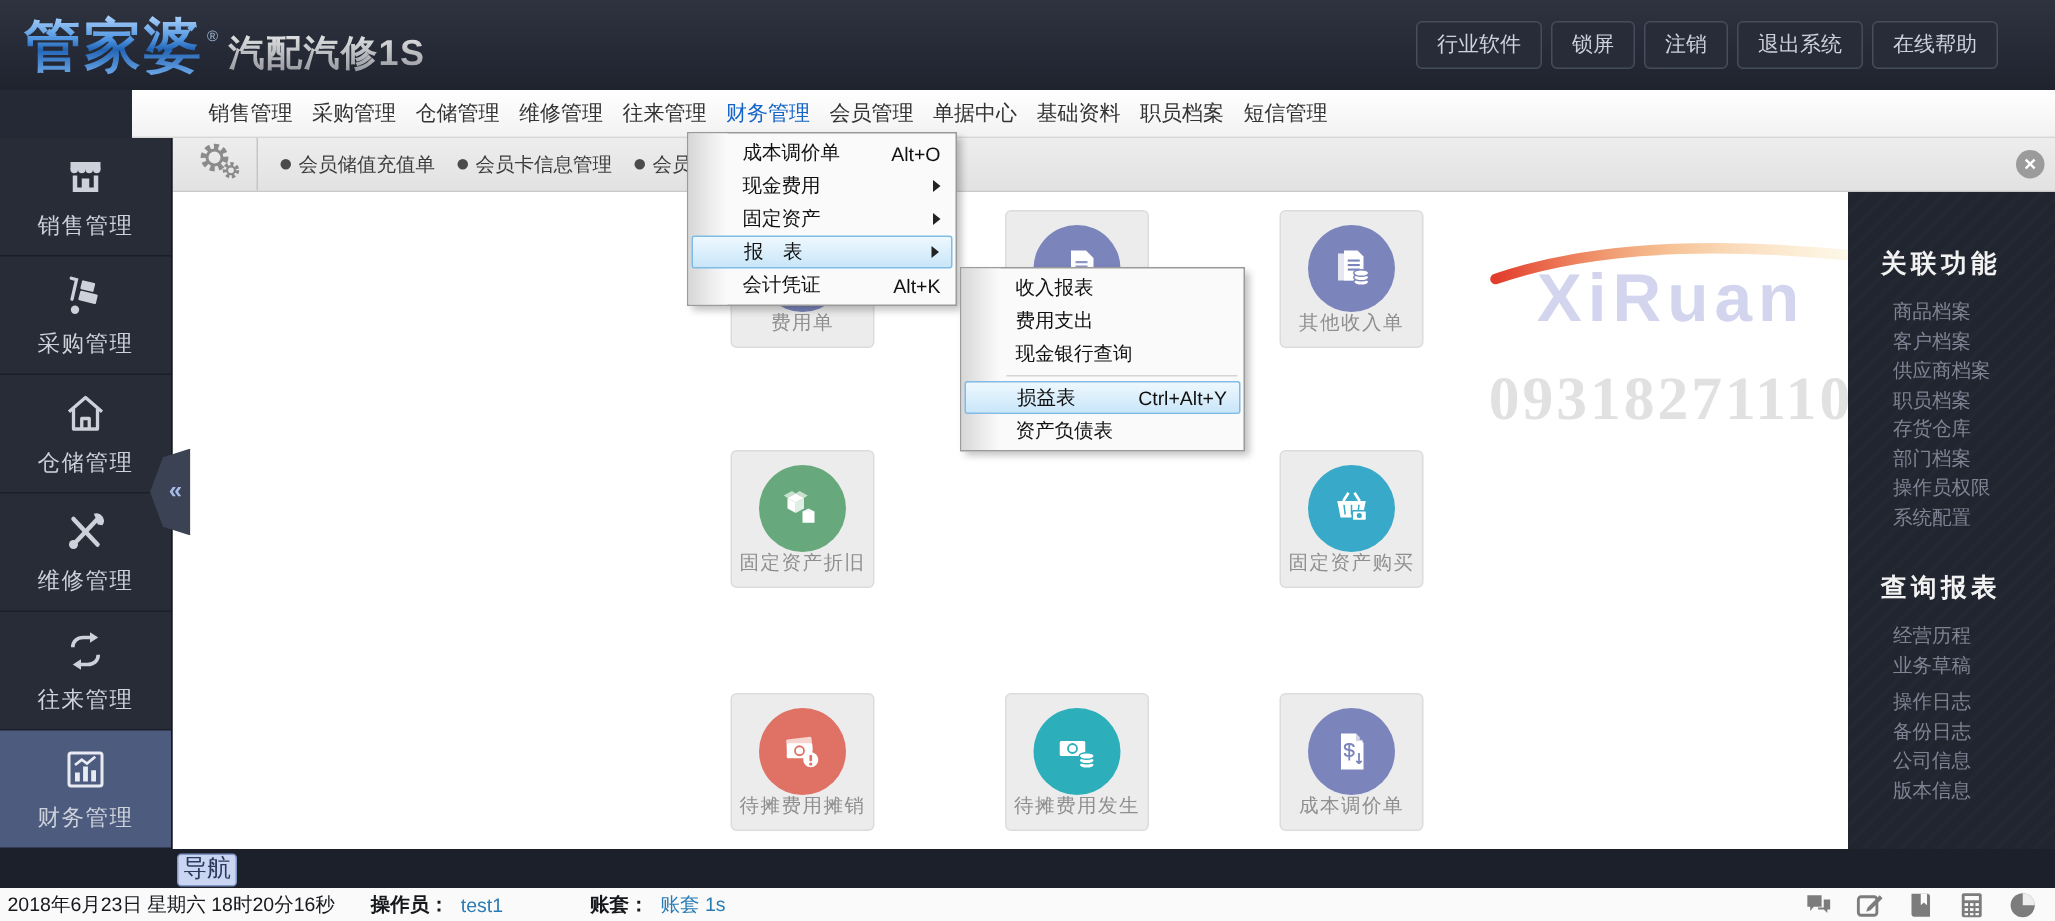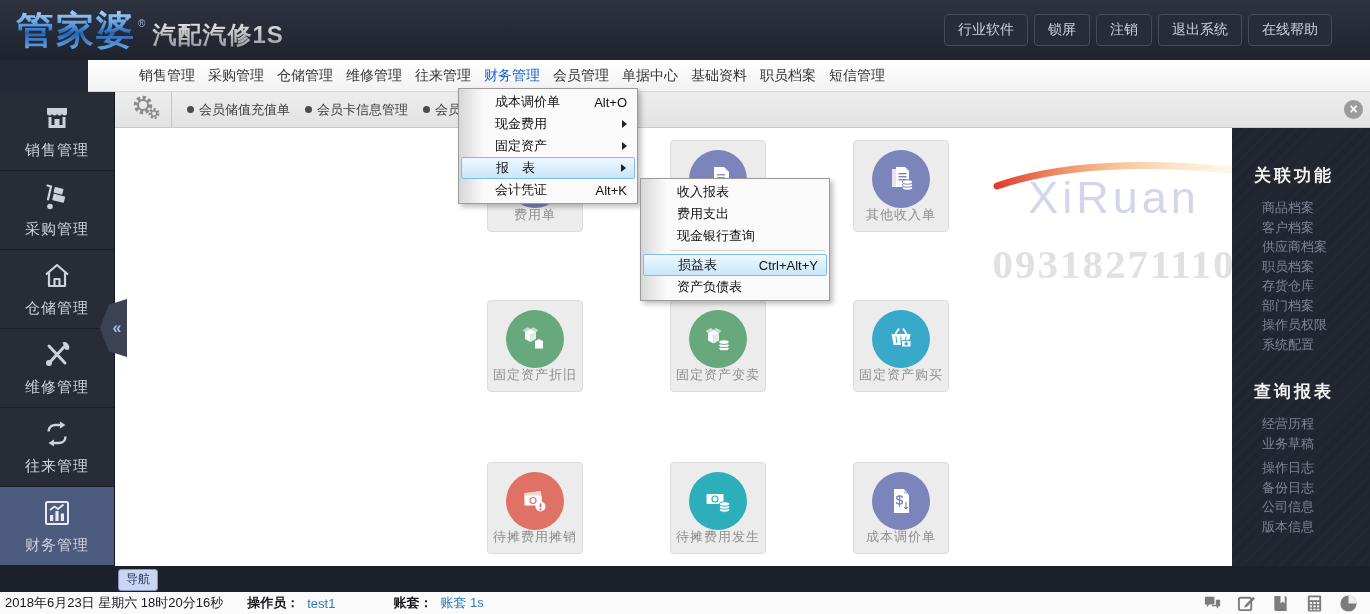--- a/index.html
+++ b/index.html
@@ -36,33 +36,33 @@
 .sb-icon{width:30px;height:30px}
 .sb-item.active{background:#4d5b7e}
 .collapse-tab{position:absolute;left:100px;top:299px;width:27px;height:58px;background:#3b4254;clip-path:polygon(100% 0,100% 100%,32% 90%,0 50%,32% 10%);z-index:6;display:flex;align-items:center;justify-content:center;color:#a6bce8;font-size:16px;font-weight:bold;cursor:pointer;padding-left:7px}
 
 
 .main{position:absolute;left:116px;top:128px;width:1116px;height:438px;background:#fff;overflow:hidden}
 .tile{position:absolute;width:96px;height:92px;background:#ececec;border:1px solid #dcdcdc;border-radius:4px;cursor:pointer;z-index:2}
 .tile-circle{position:absolute;left:50%;top:9px;transform:translateX(-50%);width:58px;height:58px;border-radius:50%;display:flex;align-items:center;justify-content:center}
 .tile-label{position:absolute;bottom:7px;width:100%;text-align:center;font-size:13px;color:#8f8f8f;letter-spacing:1px}
 .watermark{position:absolute;left:858px;top:26px;width:280px;text-align:center;z-index:1}
-.wm-brand{font-size:45px;font-weight:normal;color:#d3d5ee;letter-spacing:4px;margin-top:-22px}
+.wm-brand{font-size:45px;font-weight:bold;color:#d3d5ee;letter-spacing:4px;margin-top:-22px}
 .wm-phone{font-size:41px;font-weight:bold;color:#e1e1e1;letter-spacing:2px;margin-top:16px;font-family:"Liberation Serif","DejaVu Serif",serif}
 
 
 .right-panel{position:absolute;left:1232px;top:128px;width:138px;height:438px;background:#21252f;padding:36px 0 0 30px;background-image:repeating-linear-gradient(135deg,rgba(255,255,255,.012) 0 3px,transparent 3px 9px)}
 .rp-title{color:#f2f2f2;font-size:17px;font-weight:bold;letter-spacing:3px;margin-bottom:11px;margin-left:-8px}
 .rp-link{display:block;font-size:13px;color:#7f8494;line-height:19.5px;cursor:pointer;text-decoration:none}
 .rp-gap{height:5px}
 .rp-sec2{margin-top:26px}
 
 
 .bottom-strip{position:absolute;left:0;top:566px;width:1370px;height:26px;background:#1b202b}
-.nav-tab{position:absolute;left:118px;top:569px;width:40px;height:22px;background:#c9d5f1;border:1px solid #8296c8;border-radius:3px;font-size:12px;color:#2c3a5e;text-align:center;line-height:19px;cursor:pointer;z-index:3}
+.nav-tab{position:absolute;left:118px;top:569px;width:40px;height:22px;background:#c9d5f1;border:1px solid #8296c8;border-radius:3px;font-size:16px;color:#2c3a5e;text-align:center;line-height:19px;cursor:pointer;z-index:3}
 .statusbar{position:absolute;left:0;top:592px;width:1370px;height:22px;background:#fafafa;display:flex;align-items:center;font-size:13px;color:#16181c;padding-left:5px}
 .sb-date{margin-right:24px}
 .sb-lbl{font-weight:bold}
 .sv{color:#2a7cb4;margin-left:8px}
 .gap58{margin-left:58px}
 .tray{margin-left:auto;display:flex;gap:15px;margin-right:12px;align-items:center}
 .tray .ticon{cursor:pointer;display:flex}
 
 
 .popup{position:absolute;background:#fafafa;border:1px solid #9a9a9a;box-shadow:3px 3px 5px rgba(0,0,0,.25);z-index:100;padding:2px 0}
@@ -302,39 +302,20 @@
             <path d="M5 8v7l5.5 3v-7z"></path>
             <path d="M16 8v7l-5.5 3v-7z" opacity=".8"></path>
         <path d="M5 8L2.5 6.3l5.5-3 2.5 1.7z" opacity=".65"></path>
             <path d="M16 8l2.5-1.7-5.5-3-2.5 1.7z" opacity=".65"></path>
         <path d="M15 17l4-2 4 2-4 2z" opacity=".9"></path>
             <rect x="15" y="17" width="8" height="7.5"></rect>
       </g>
         </svg>
     </div>
     <div class="tile-label">固定资产折旧</div>
-  </div>
-  <div class="tile" style="left:554px;top:172px">
-    <div class="tile-circle" style="background: rgb(103, 168, 124); color: rgb(103, 168, 124);">
-      <svg width="30" height="30" viewBox="0 0 30 30">
-        <g fill="#fff">
-            <path d="M5 9l5.5-3 5.5 3-5.5 3z"></path>
-            <path d="M5 9v7.5l5.5 3v-7.5z"></path>
-            <path d="M16 9v7.5l-5.5 3v-7.5z" opacity=".8"></path>
-        <path d="M5 9L2.5 7l5.5-3 2.5 2z" opacity=".65"></path>
-            <path d="M16 9l2.5-2-5.5-3-2.5 2z" opacity=".65"></path>
-          </g>
-        <g fill="#fff" stroke="currentColor" stroke-width="1">
-            <ellipse cx="21" cy="24.5" rx="5.2" ry="2.3"></ellipse>
-            <ellipse cx="21" cy="21.3" rx="5.2" ry="2.3"></ellipse>
-            <ellipse cx="21" cy="18.1" rx="5.2" ry="2.3"></ellipse>
-          </g>
-      </svg>
-    </div>
-    <div class="tile-label">固定资产变卖</div>
   </div>
   <div class="tile" style="left:737px;top:172px">
     <div class="tile-circle" style="background: rgb(56, 169, 200); color: rgb(56, 169, 200);">
       <svg width="30" height="30" viewBox="0 0 30 30">
         <g stroke="#fff" stroke-width="1.8" fill="none">
             <path d="M9.5 10L13 4.5M20.5 10L17 4.5"></path>
           </g>
         <path d="M5.5 10h19l-2.2 11H7.7z" fill="#fff"></path>
         <g stroke="currentColor" stroke-width="1" fill="none">
             <path d="M10 12.5l.8 6.5M15 12.5v6.5M20 12.5l-.8 6.5"></path>

